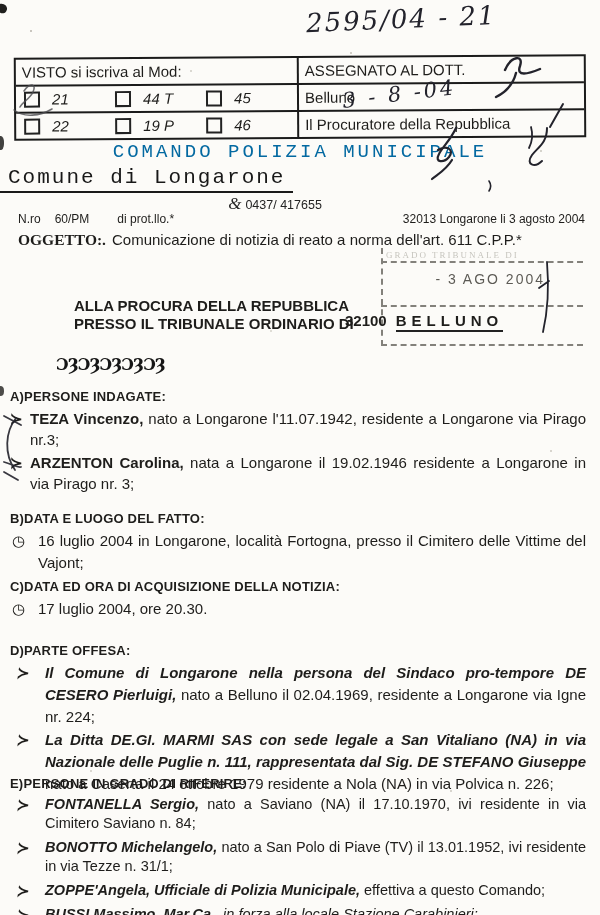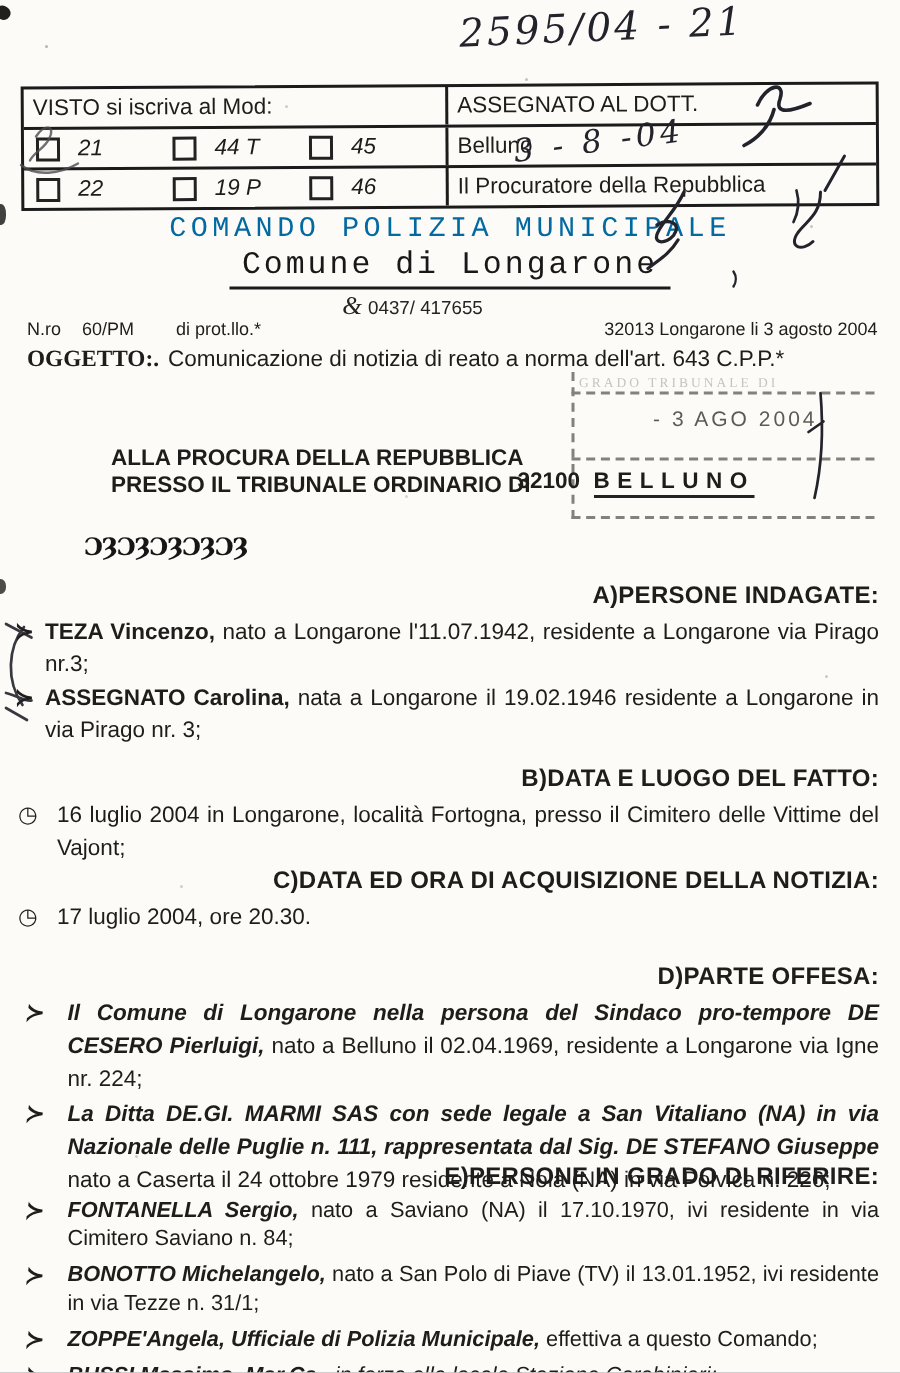--- a/index.html
+++ b/index.html
@@ -31,21 +31,21 @@
   .visto-right { flex:1; display:flex; align-items:center; padding-left:6px; }
   .visto-head-left { padding:3px 6px; height:25px; }
   .cbrow { display:grid; grid-template-columns: 1fr 1fr 1fr; width:100%; padding:4px 4px; }
   .cbcell { display:flex; align-items:center; gap:12px;font-style:italic; }
   .cbbox { width:16px; height:16px; border:2px solid #222; background:transparent; flex:0 0 auto; margin-left:4px;}
   .visto .r { height:27px; }
 
   
   .lh-command { position:absolute; left:0; right:0; top:141px; text-align:center;
      font-family:"Liberation Mono", monospace; font-size:19px; letter-spacing:3px; color:#0369a1; }
-  .lh-muni-wrap { position:absolute; left:0; right:0; top:166px; text-align:center; }
+  .lh-muni-wrap { position:absolute; left:0; right:0; top:166px; }
   .lh-muni { font-family:"Liberation Mono", monospace; font-size:21px; letter-spacing:2px;
      display:inline-block; border-bottom:2px solid #1a1a1a; padding:0 8px 2px 8px; color:#181818;}
   .lh-phone { position:absolute; left:0; right:50px; top:194px; text-align:center; font-size:12.5px; color:#242424;}
   .lh-phone .amp { font-family:"Liberation Serif", serif; font-style:italic; font-size:17px; margin-right:4px;}
   .proto-row { position:absolute; left:18px; right:15px; top:212px; display:flex; font-size:12px; }
   .proto-row .gap1 { width:14px; } .proto-row .gap2 { width:28px; }
   .proto-row .date { margin-left:auto; }
   .oggetto { position:absolute; left:18px; right:18px; top:231px; font-size:15px; }
   .oggetto .lbl { font-family:"Liberation Serif", serif; font-weight:bold; font-size:15.5px; margin-right:6px;margin-top:40px;}
 
@@ -62,21 +62,21 @@
   .stamp .sdate { position:absolute; top:23px; right:38px; font-size:14px; letter-spacing:2px; color:#413f39; }
 
   .glyph-row { position:absolute; left:56px; top:355px; font-family:"DejaVu Serif", serif;
       font-weight:bold; font-size:16px; letter-spacing:-1px; color:#161616; }
 
   
   #sections { position:absolute; left:10px; top:0; width:576px; }
   .section { position:absolute; left:0; width:100%; }
   .sec-A { top:389px; } .sec-B { top:511px; } .sec-C { top:579px; }
   .sec-D { top:643px; } .sec-E { top:776px; }
-  .sec-title { font-weight:bold; font-size:16px; margin-bottom:4px; letter-spacing:.2px;text-align:right;}
+  .sec-title { font-weight:bold; font-size:13px; margin-bottom:4px; letter-spacing:.2px;}
   .item { position:relative; text-align:justify; font-size:15px; }
   .sec-A .item { padding-left:20px; line-height:21px; margin-bottom:2px;}
   .sec-B .item, .sec-C .item { padding-left:28px; line-height:22px; }
   .sec-D .item { padding-left:35px; line-height:22px; margin-bottom:1px;}
   .sec-E .item { padding-left:35px; line-height:19px; margin-bottom:5px; font-size:14.5px;}
   .bullet { position:absolute; left:0; top:0; font-weight:bold; font-size:15px; }
   .sec-D .bullet, .sec-E .bullet { left:7px; transform:skewX(-8deg); }
   .bullet.clock { left:2px; font-size:15px; font-weight:normal; }
   .run-bold { font-weight:bold; }
   .run-boldItalic { font-weight:bold; font-style:italic; }
@@ -158,21 +158,21 @@
   <div class="proto-row">
     <span>N.ro</span>
     <span class="gap1"></span>
     <span>60/PM</span>
     <span class="gap2"></span>
     <span>di prot.llo.*</span>
     <span class="date">32013 Longarone li 3 agosto 2004</span>
   </div>
 
   <div class="oggetto">
-    <span class="lbl">OGGETTO:.</span><span>Comunicazione di notizia di reato a norma dell'art. 643 C.P.P.*</span>
+    <span class="lbl">OGGETTO:.</span><span>Comunicazione di notizia di reato a norma dell'art. 611 C.P.P.*</span>
   </div>
 
   <div class="stamp">
     <div class="vline"></div>
     <div class="hline h1"></div>
     <div class="hline h2"></div>
     <div class="hline h3"></div>
     <div class="faint">GRADO TRIBUNALE DI</div>
     <div class="sdate">- 3 AGO 2004</div>
   </div>
@@ -191,21 +191,21 @@
   <div class="section sec-A">
     <div class="sec-title">A)PERSONE  INDAGATE:</div>
 
   <div class="item">
     <span class="bullet">≻</span>
     <span class="runs"><span class="run-bold">TEZA Vincenzo,</span><span>  nato a Longarone  l'11.07.1942, residente a Longarone via Pirago nr.3;</span></span>
   </div>
 
   <div class="item">
     <span class="bullet">≻</span>
-    <span class="runs"><span class="run-bold">ASSEGNATO Carolina,</span><span> nata a Longarone il 19.02.1946 residente a Longarone in via Pirago nr. 3;</span></span>
+    <span class="runs"><span class="run-bold">ARZENTON Carolina,</span><span> nata a Longarone il 19.02.1946 residente a Longarone in via Pirago nr. 3;</span></span>
   </div>
 </div>
 
   <div class="section sec-B">
     <div class="sec-title">B)DATA E LUOGO DEL FATTO:</div>
 
   <div class="item">
     <span class="bullet clock">◷</span>
     <span class="runs"><span>16 luglio 2004 in Longarone, località Fortogna, presso il Cimitero delle Vittime del Vajont;</span></span>
   </div>

